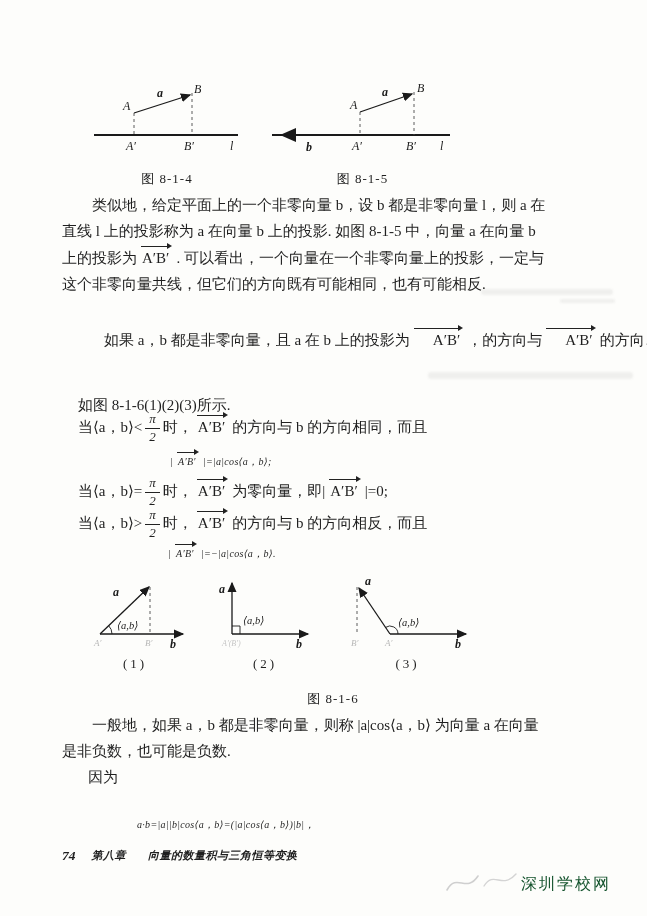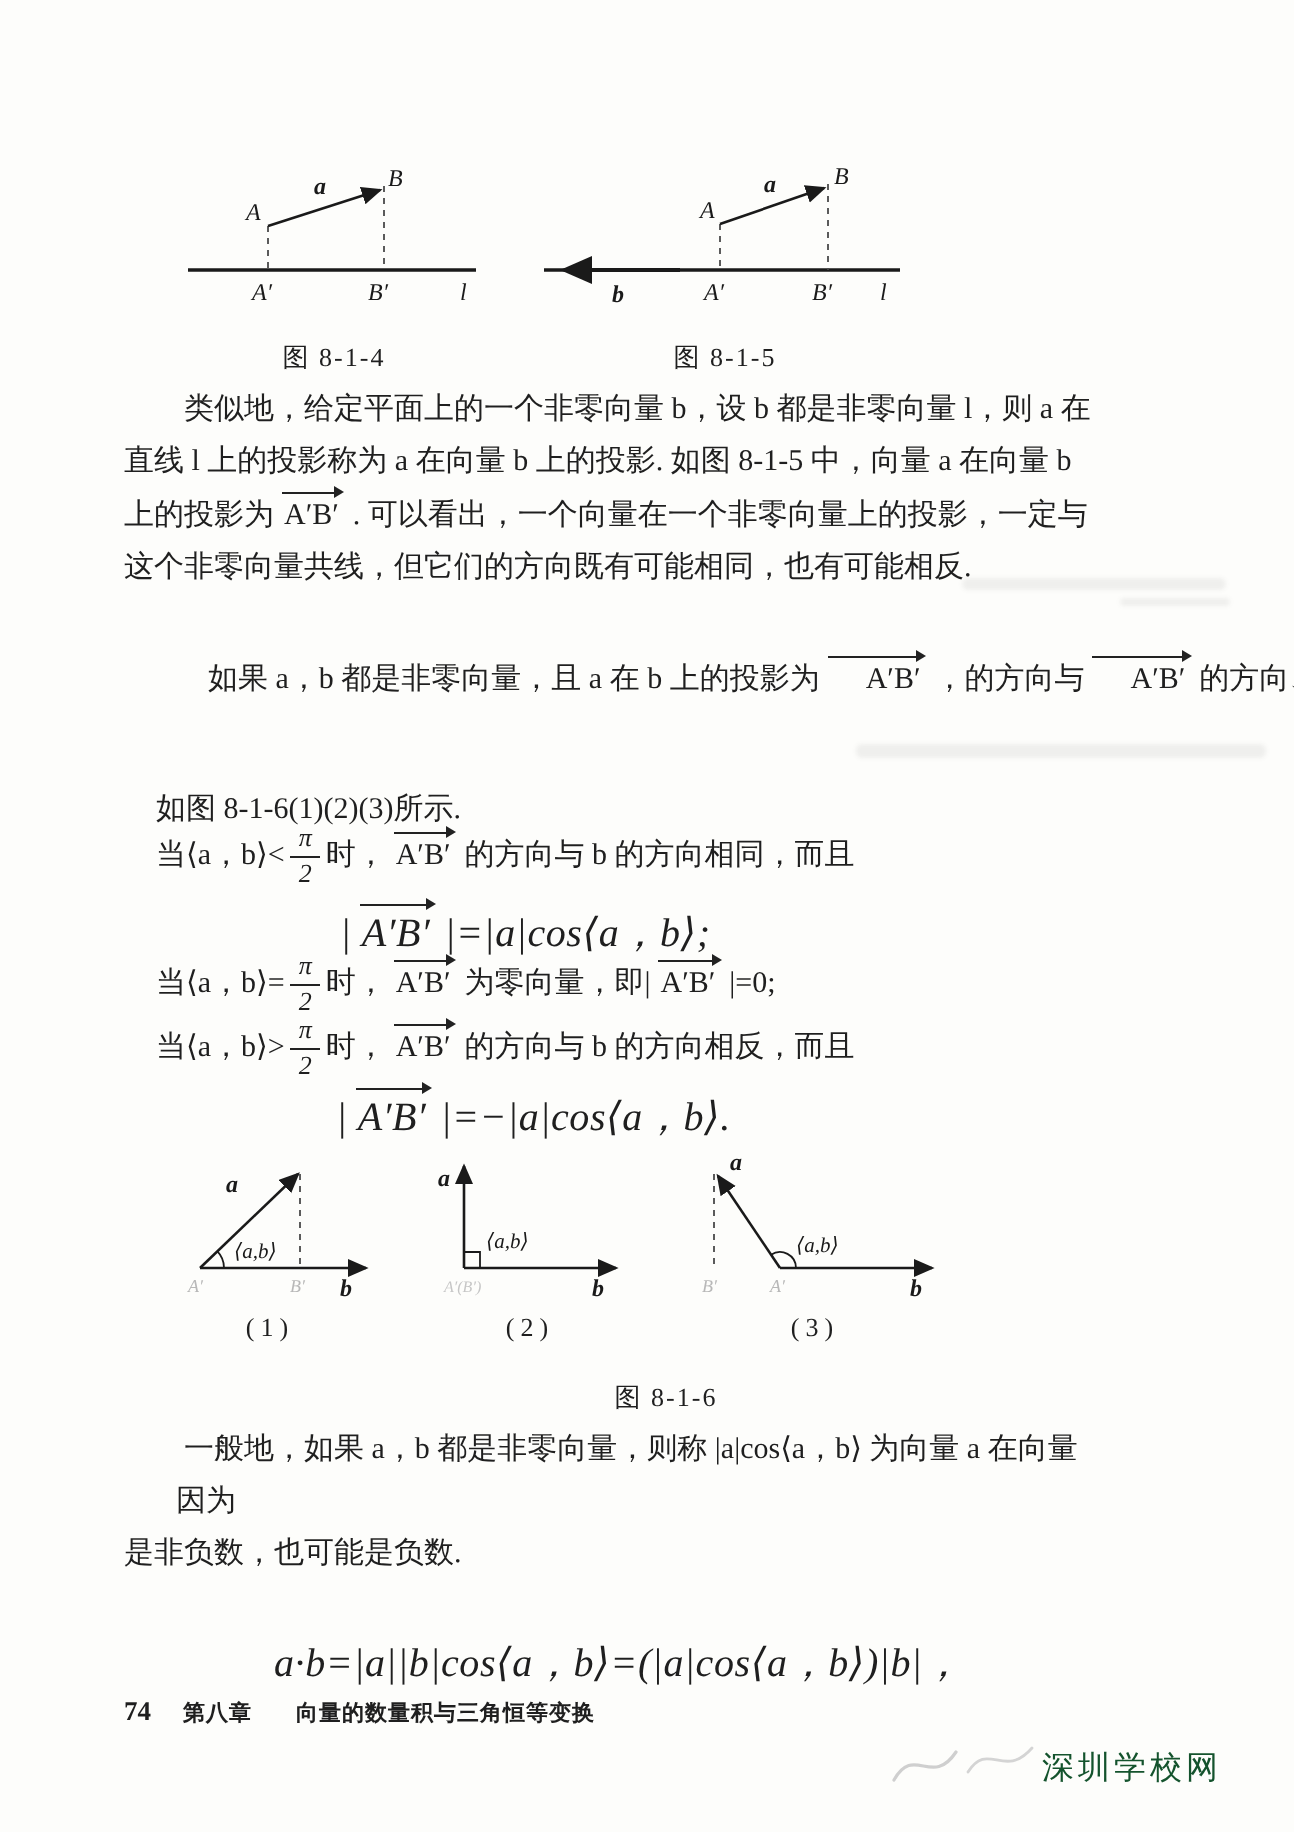--- a/index.html
+++ b/index.html
@@ -17,42 +17,42 @@
   
   .vec{position:relative;display:inline-block;margin:0 4px;padding:6px 3px 0 1px;line-height:1.1;}
   .vec::before{content:"";position:absolute;top:2px;left:0;right:4px;border-top:1px solid #222;}
   .vec::after{content:"";position:absolute;top:-1px;right:0;width:0;height:0;
     border-left:5px solid #222;border-top:3px solid transparent;border-bottom:3px solid transparent;}
   
   .frac{display:inline-flex;flex-direction:column;align-items:center;vertical-align:middle;
     font-size:13px;line-height:1.15;margin:0 3px;font-style:italic;}
   .frac .fnum{border-bottom:1px solid #222;padding:0 4px 1px;}
   .frac .fden{padding-top:1px;}
-  .formula{font-size:20px;font-style:italic;letter-spacing:0.3px;}
+  .formula{font-size:10px;font-style:italic;letter-spacing:0.3px;}
   
   .top-figs{display:flex;align-items:flex-start;}
   .fig{margin:0;text-align:center;}
   .cap{font-size:13px;margin-top:10px;letter-spacing:1px;}
   .fig816row{display:flex;align-items:flex-start;}
   .sub{text-align:center;}
   .sublabel{font-size:13px;letter-spacing:3px;margin-top:2px;}
   .figcap-center{width:542px;text-align:center;font-size:13px;letter-spacing:1px;}
   
   svg{display:block;}
   .slabel{font-family:"Liberation Serif","DejaVu Serif",serif;font-size:12px;font-style:italic;fill:#1a1a1a;}
   .sbold{font-weight:bold;}
   .sang{font-size:10.5px;}
   .sfaint{fill:#b8b8b8;font-size:9px;font-style:italic;}
   .sfaint2{fill:#c6c6c6;font-size:8px;font-style:italic;}
   .sline{stroke:#1a1a1a;stroke-width:1.3;}
   .saxis{stroke:#1a1a1a;stroke-width:1.8;}
   .sdash{stroke:#4a4a4a;stroke-width:0.9;stroke-dasharray:3 3;}
   .sarc{stroke:#1a1a1a;stroke-width:0.9;fill:none;}
   
-  .footer{display:flex;align-items:center;gap:16px;font-weight:bold;}
+  .footer{display:flex;align-items:flex-start;gap:16px;font-weight:bold;font-style:italic;}
   .pageno{font-size:13.5px;}
   .chapter{font-size:11px;letter-spacing:0.5px;display:flex;gap:22px;}
   .watermark{color:#14532d;font-size:16px;letter-spacing:2px;}
   .streak{position:absolute;background:rgba(60,60,60,0.07);border-radius:3px;filter:blur(1px);}
 </style>
 </head>
 <body>
 
 <div class="page">
 
@@ -201,22 +201,22 @@
         <text class="sfaint" x="45" y="80">A′</text>
       </svg>
       <div class="sublabel">(3)</div>
     </div>
   </div>
 
   <div class="abs figcap-center" style="top:690px;left:62px;">图 8-1-6</div>
 
   <section class="abs txt" style="top:712px;left:62px;width:542px;">
     <div class="line indent"><span>一般地，如果 a，b 都是非零向量，则称 |a|cos⟨a，b⟩ 为向量 a 在向量</span></div>
+    <div class="line"><span>是非负数，也可能是负数.</span></div>
     <div class="line indent-yy"><span>因为</span></div>
-    <div class="line"><span>是非负数，也可能是负数.</span></div>
   </section>
 
   <div class="abs formula line" style="top:818px;left:137px;">a·b=|a||b|cos⟨a，b⟩=(|a|cos⟨a，b⟩)|b|，</div>
 
   <div class="abs footer" style="top:848px;left:62px;">
     <span class="pageno">74</span>
     <span class="chapter">
         <span>第八章</span>
         <span>向量的数量积与三角恒等变换</span>
       </span>

